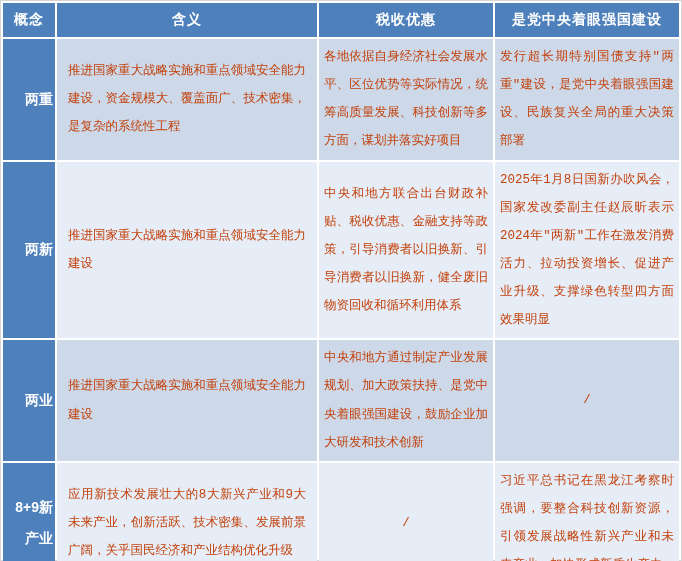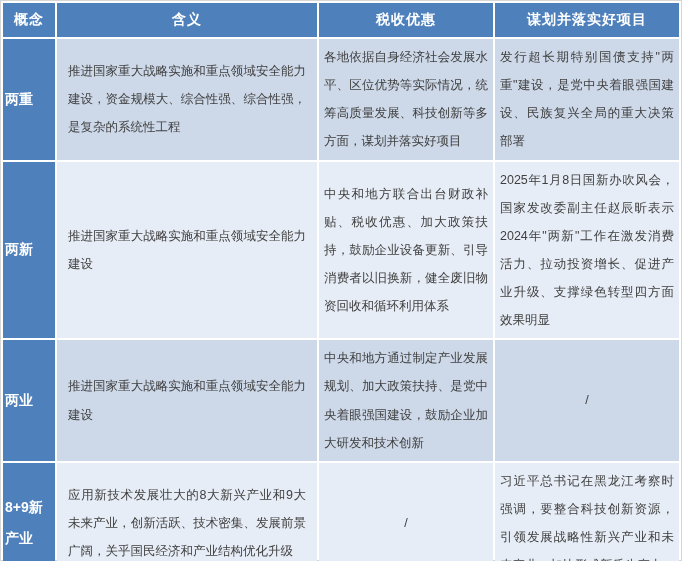--- a/index.html
+++ b/index.html
@@ -36,30 +36,31 @@
     text-align: center;
     height: 34px;
     padding: 8px 2px;
     letter-spacing: 1px;
   }
   td.concept {
     background: #4e80bc;
     color: #ffffff;
     font-size: 14px;
     font-weight: bold;
-    text-align: left;
+    text-align: right;
     line-height: 2.2;
     padding: 0 2px;
   }
   td.cell {
-    color: #404040;
+    color: #c2410c;
     font-size: 12.5px;
     line-height: 2.25;
     text-align: justify;
     padding: 4px 11px;
+    font-family: Liberation Mono, monospace;
   }
   td.cell.narrow {
     padding: 4px 5px;
   }
   tr.band-odd td.cell  { background: #cdd9e9; }
   tr.band-even td.cell { background: #e7edf6; }
   td.cell.slash-cell {
     text-align: center;
   }
   
@@ -77,34 +78,34 @@
       <col style="width:52px">
       <col style="width:260px">
       <col style="width:174px">
       <col style="width:184px">
     </colgroup>
     <thead>
       <tr>
         <th class="hdr">概念</th>
         <th class="hdr">含义</th>
         <th class="hdr">税收优惠</th>
-        <th class="hdr">谋划并落实好项目</th>
+        <th class="hdr">是党中央着眼强国建设</th>
       </tr>
     </thead>
     <tbody>
       <tr class="r1 band-odd">
         <td class="concept">两重</td>
-        <td class="cell">推进国家重大战略实施和重点领域安全能力建设，资金规模大、综合性强、综合性强，是复杂的系统性工程</td>
+        <td class="cell">推进国家重大战略实施和重点领域安全能力建设，资金规模大、覆盖面广、技术密集，是复杂的系统性工程</td>
         <td class="cell narrow">各地依据自身经济社会发展水平、区位优势等实际情况，统筹高质量发展、科技创新等多方面，谋划并落实好项目</td>
         <td class="cell narrow">发行超长期特别国债支持"两重"建设，是党中央着眼强国建设、民族复兴全局的重大决策部署</td>
       </tr>
       <tr class="r2 band-even">
         <td class="concept">两新</td>
         <td class="cell">推进国家重大战略实施和重点领域安全能力建设</td>
-        <td class="cell narrow">中央和地方联合出台财政补贴、税收优惠、加大政策扶持，鼓励企业设备更新、引导消费者以旧换新，健全废旧物资回收和循环利用体系</td>
+        <td class="cell narrow">中央和地方联合出台财政补贴、税收优惠、金融支持等政策，引导消费者以旧换新、引导消费者以旧换新，健全废旧物资回收和循环利用体系</td>
         <td class="cell narrow">2025年1月8日国新办吹风会，国家发改委副主任赵辰昕表示2024年"两新"工作在激发消费活力、拉动投资增长、促进产业升级、支撑绿色转型四方面效果明显</td>
       </tr>
       <tr class="r3 band-odd">
         <td class="concept">两业</td>
         <td class="cell">推进国家重大战略实施和重点领域安全能力建设</td>
         <td class="cell narrow">中央和地方通过制定产业发展规划、加大政策扶持、是党中央着眼强国建设，鼓励企业加大研发和技术创新</td>
         <td class="cell narrow slash-cell">/</td>
       </tr>
       <tr class="r4 band-even">
         <td class="concept">8+9新产业</td>

